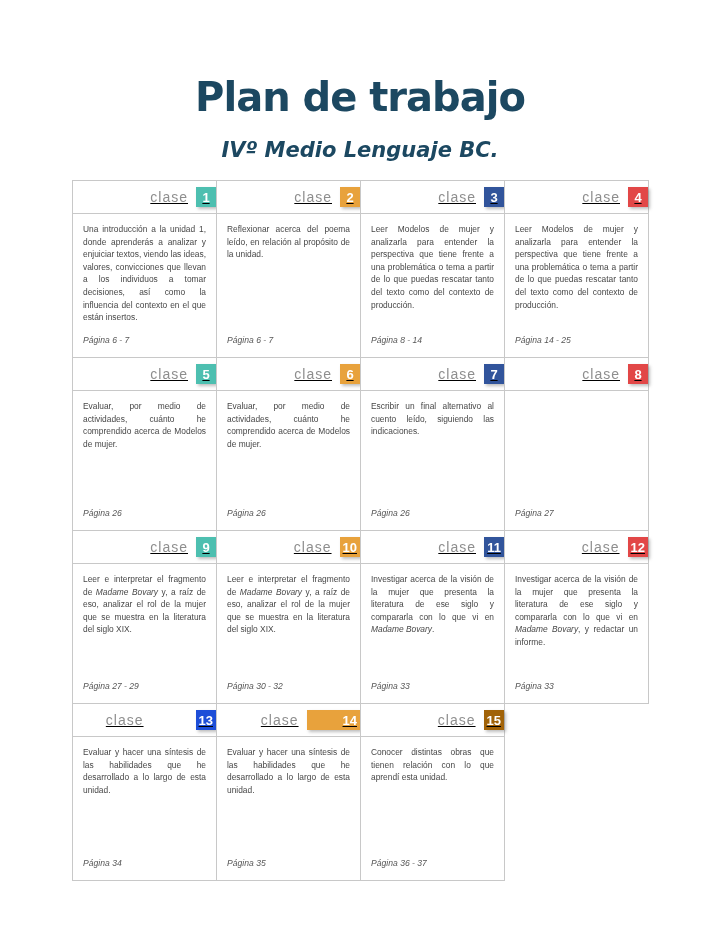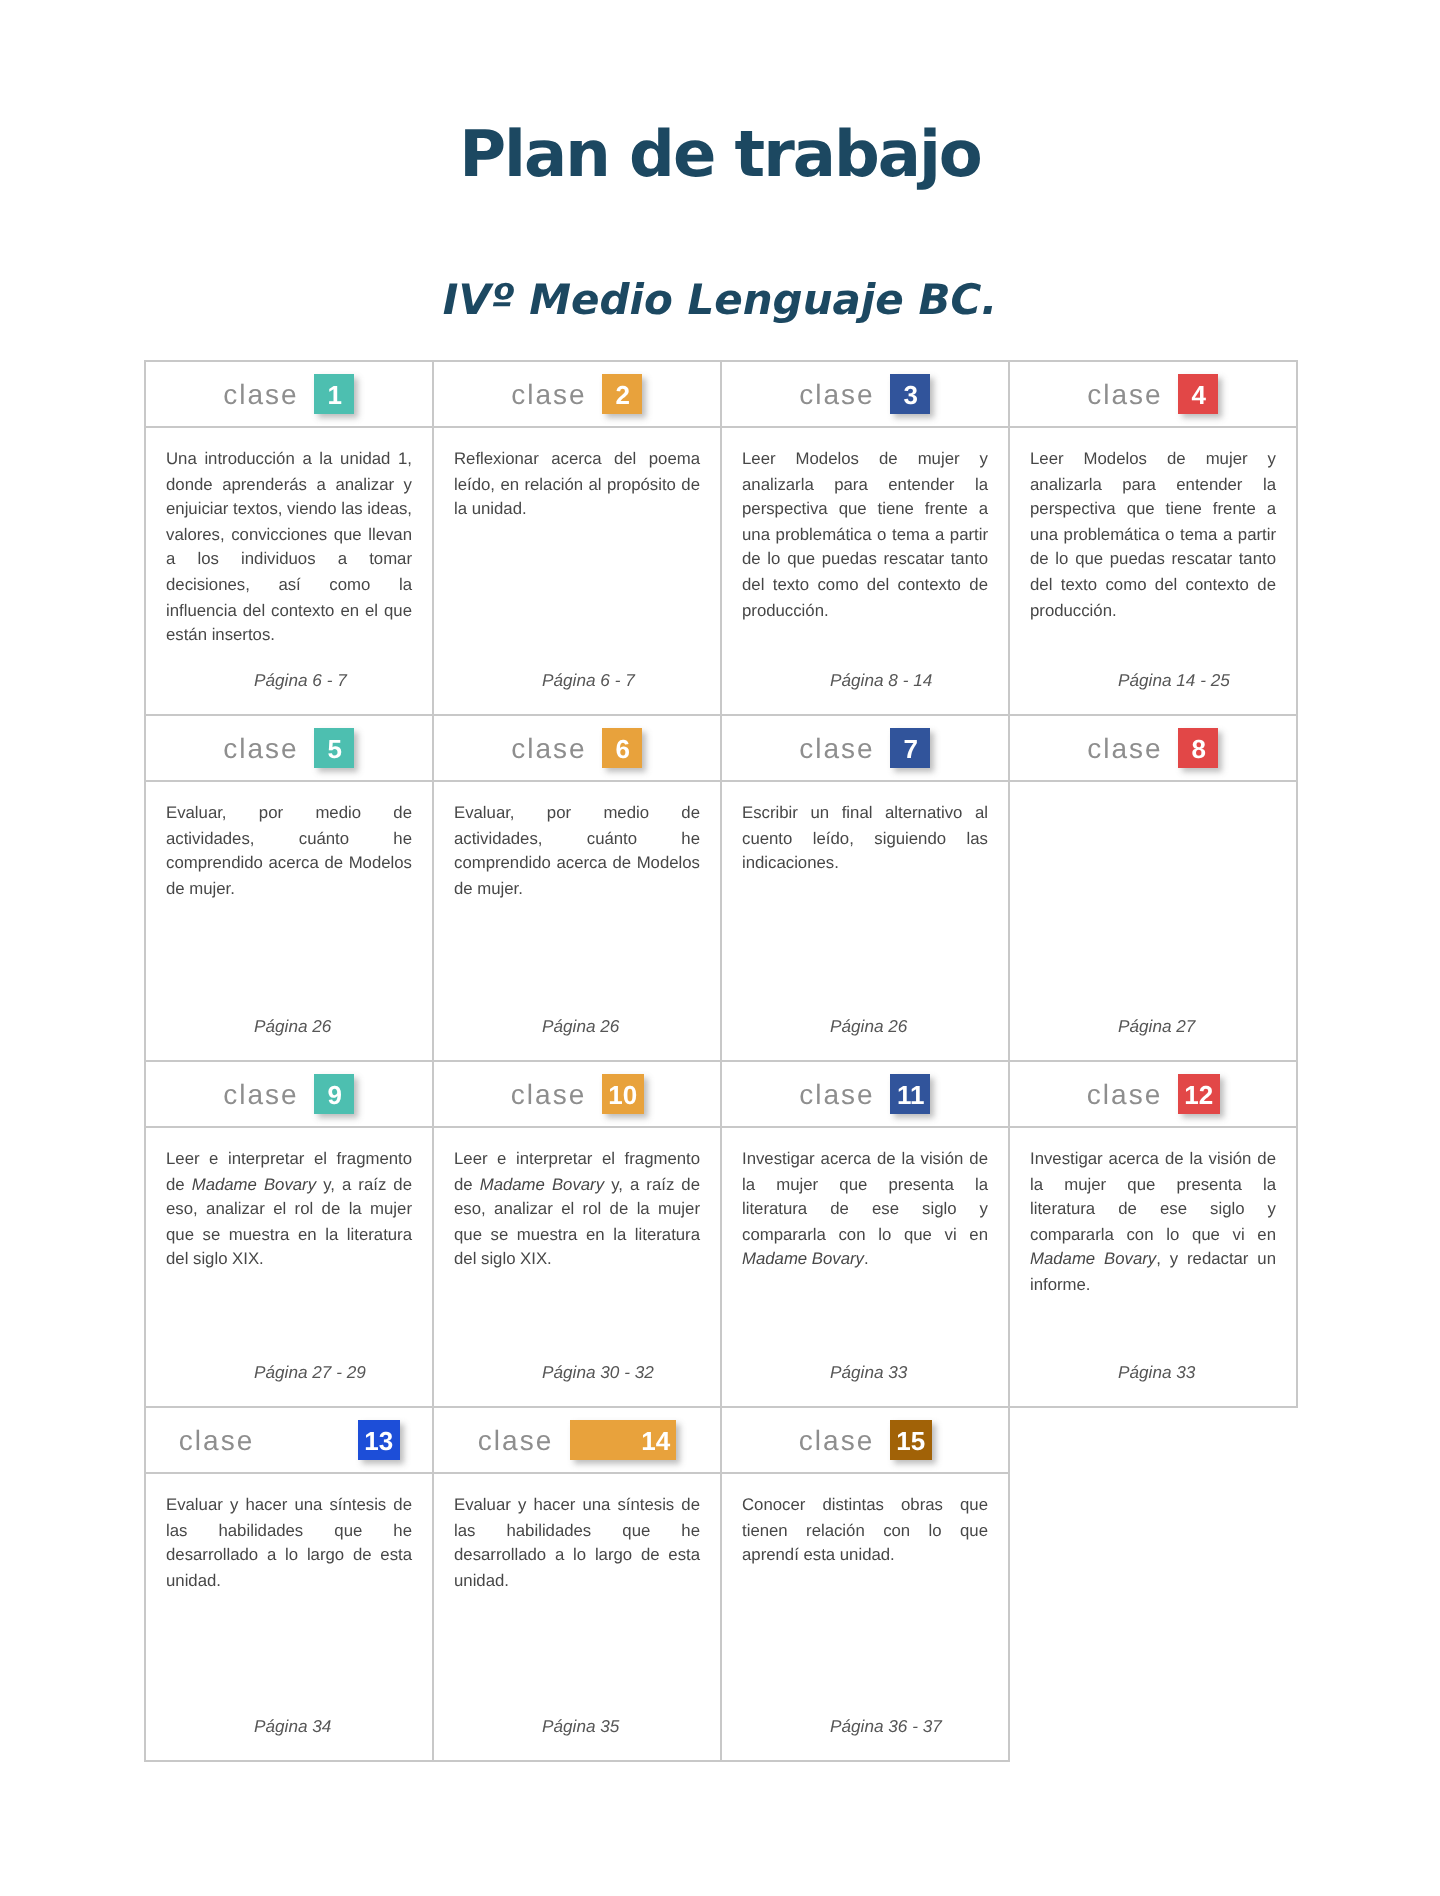--- a/index.html
+++ b/index.html
@@ -4,24 +4,24 @@
 <style>
   html, body {
     margin: 0; padding: 0;
     width: 720px; height: 948px;
     background: #ffffff;
     font-family: "Liberation Sans", sans-serif;
   }
   body { position: relative; overflow: hidden; }
 
   .page-title {
-    position: absolute; top: 58px; left: 0; right: 0;
+    position: absolute; top: 74px; left: 0; right: 0;
     margin: 0; text-align: center;
     font-family: "DejaVu Sans", sans-serif;
-    font-weight: 800; font-size: 32px; letter-spacing: -1px;
+    font-weight: 800; font-size: 40px; letter-spacing: -1px;
     color: #1c4861;
   }
   .page-subtitle {
     position: absolute; top: 138px; left: 0; right: 0;
     text-align: center;
     font-family: "DejaVu Sans", sans-serif;
     font-style: italic; font-weight: 600; font-size: 21px;
     color: #1c4861;
   }
 
@@ -36,23 +36,24 @@
   .cell {
     box-sizing: border-box;
     width: 145px; height: 100%;
     margin-right: -1px;
     border: 1px solid #c8c8c8;
     position: relative;
     background: #ffffff;
   }
   .cell-header {
     height: 32px;
-    display: flex; align-items: center; justify-content: center;
+    display: flex; align-items: center; justify-content: flex-end;
     gap: 8px;
     border-bottom: 1px solid #c8c8c8;
+    text-decoration: underline;
   }
   .clase-label {
     font-size: 14px; color: #8e8e8e; letter-spacing: 1px;
   }
   .badge {
     min-width: 20px; height: 20px;
     box-sizing: border-box; padding: 0 3px;
     display: flex; align-items: center; justify-content: center;
     color: #ffffff; font-weight: 700; font-size: 13px;
     box-shadow: 2px 2px 3px rgba(110,110,110,0.45);
@@ -60,21 +61,21 @@
   .cell-body {
     padding: 9px 10px 0 10px;
     font-size: 8.4px; line-height: 1.5;
     color: #474747;
     text-align: justify;
     hyphens: auto;
     -webkit-hyphens: auto;
   }
   .cell-page {
     position: absolute; left: 10px; bottom: 12px;
-    font-style: italic; font-size: 8.6px; color: #565656; margin-left: 44px;
+    font-style: italic; font-size: 8.6px; color: #565656;
   }
 </style>
 </head>
 <body>
 
 <h1 class="page-title">Plan de trabajo</h1>
 <div class="page-subtitle">IVº Medio Lenguaje BC.</div>
 
 <div class="grid" id="grid">
     <div class="row row1">

